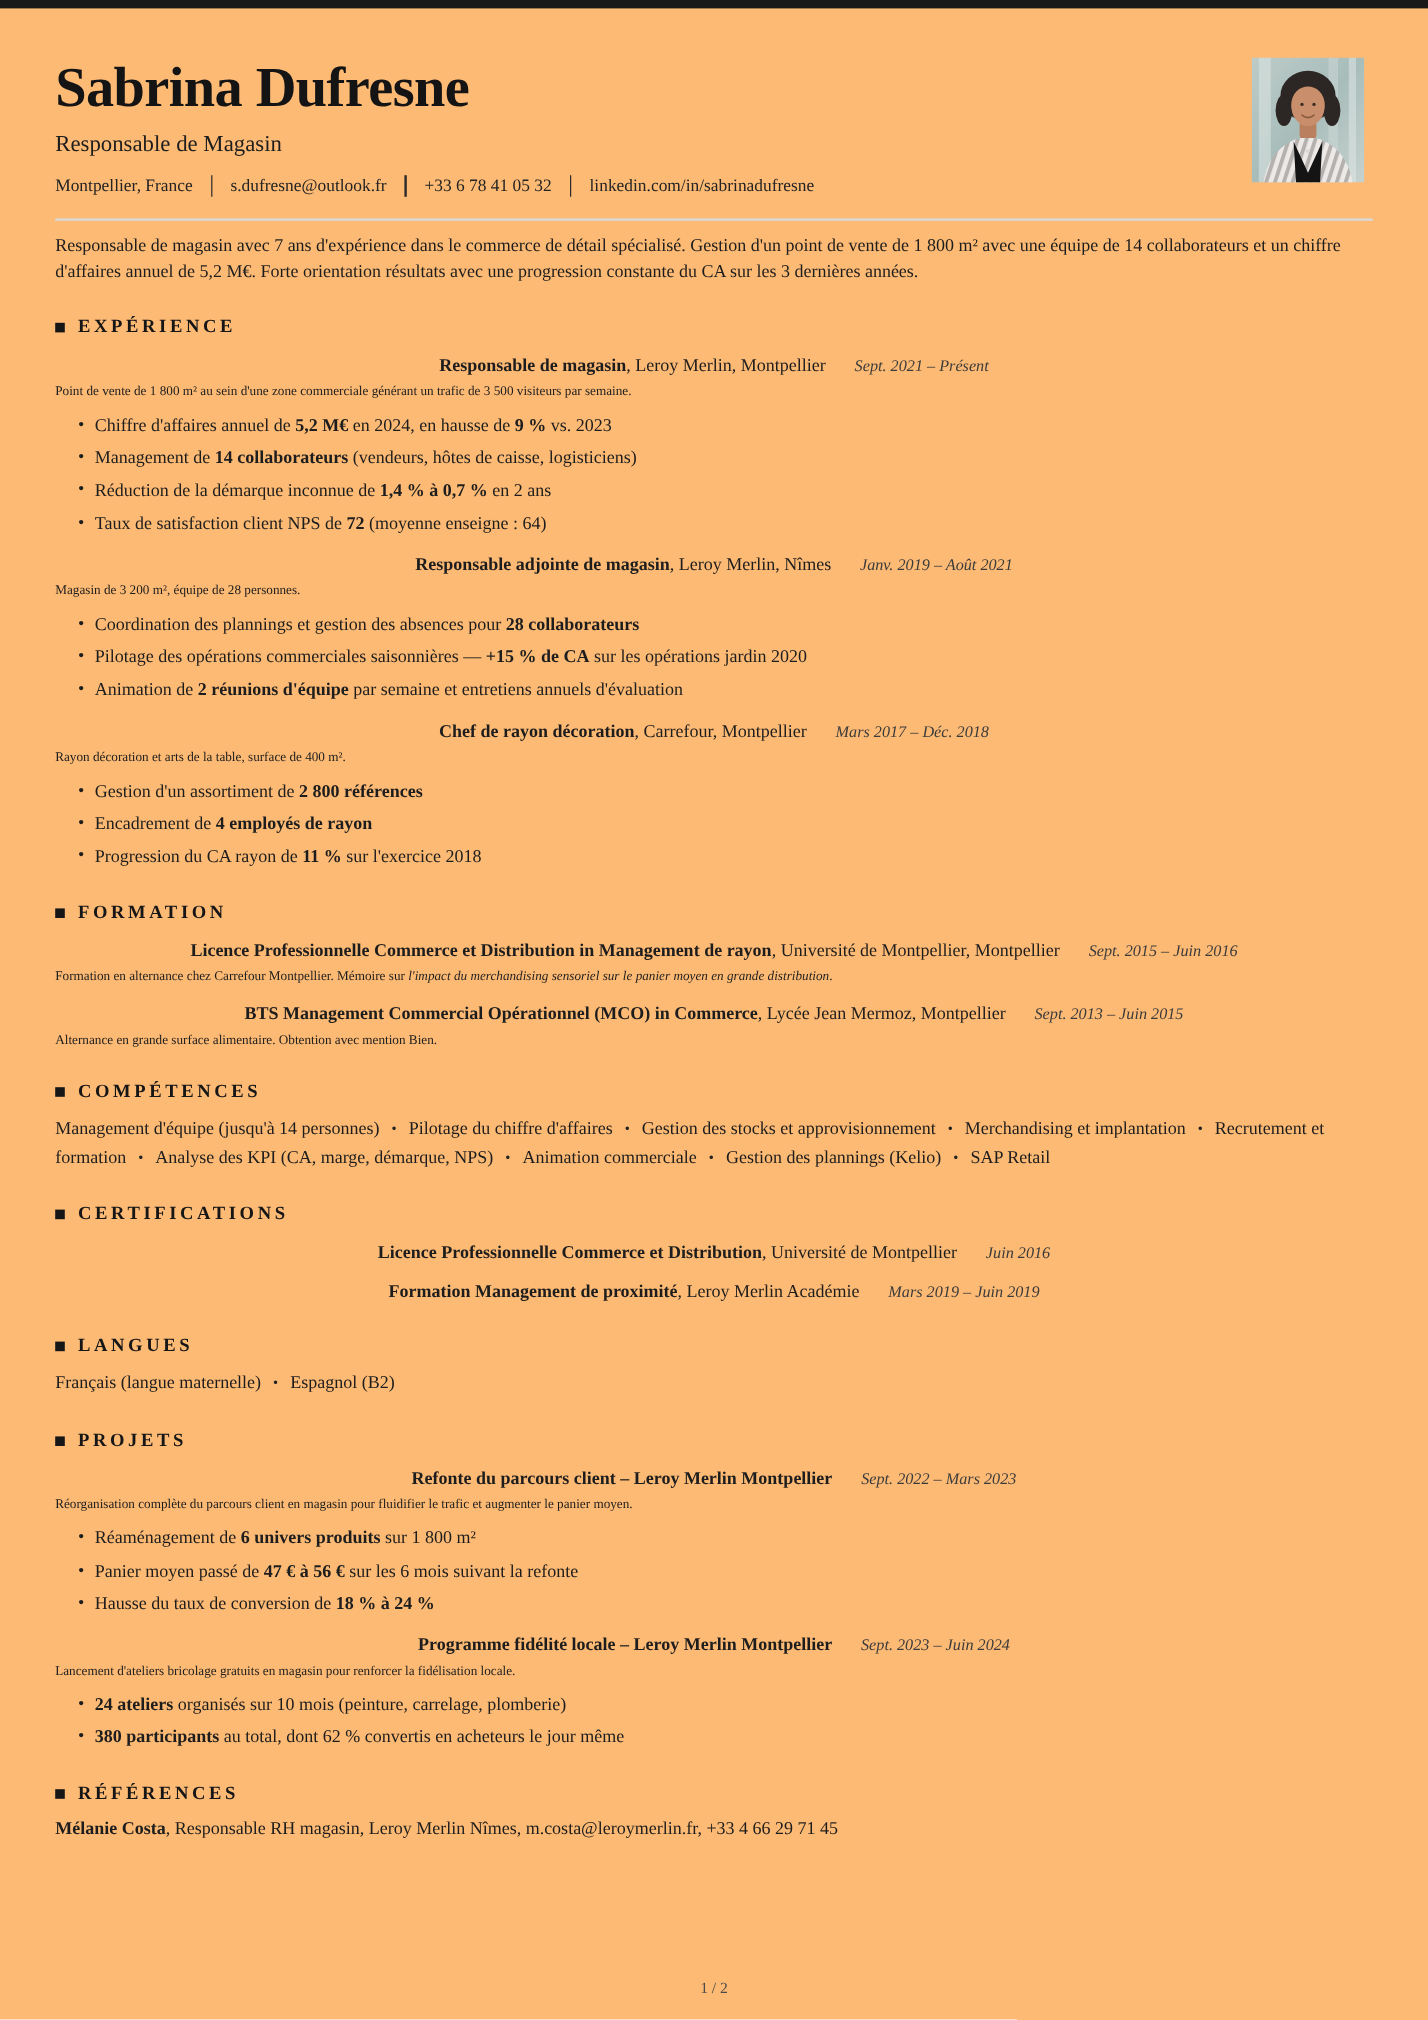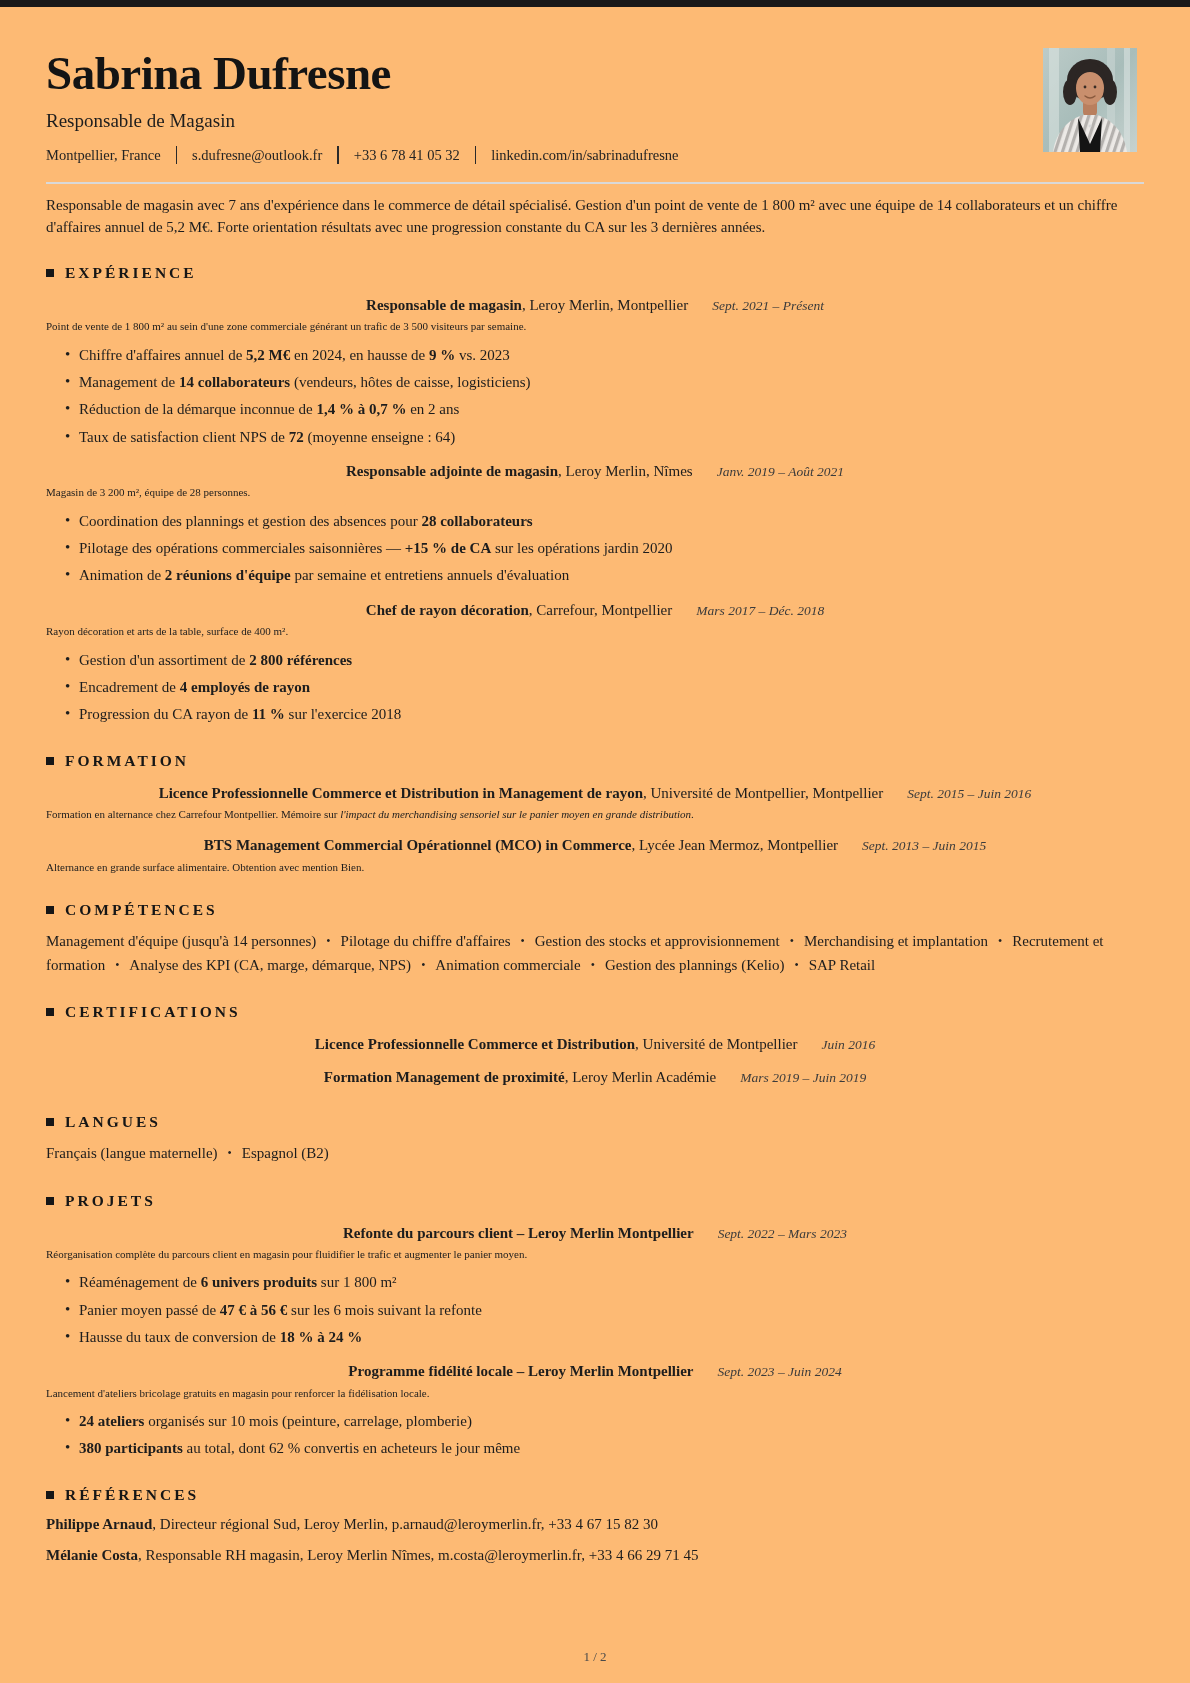--- a/index.html
+++ b/index.html
@@ -240,19 +240,18 @@
           <li><span style="font-weight: 700;">380 participants</span><span> au total, dont 62 % convertis en acheteurs le jour même</span></li>
         </ul>
       </article>
     </section>
 
     <section>
       <h2 class="sec">
           <span class="sq"></span>
           <span>RÉFÉRENCES</span>
         </h2>
-      <p class="refline"><span style="font-weight: 700;">Philippe Arnaud</span><span>, Directeur régional Sud, Leroy Merlin, p.arnaud@leroymerlin.fr, +33 4 67 15 82 30</span></p>
       <p class="refline"><span style="font-weight: 700;">Mélanie Costa</span><span>, Responsable RH magasin, Leroy Merlin Nîmes, m.costa@leroymerlin.fr, +33 4 66 29 71 45</span></p>
     </section>
   </div>
 
   <div class="footer">1 / 2</div>
 </div>
 
 </body></html>

